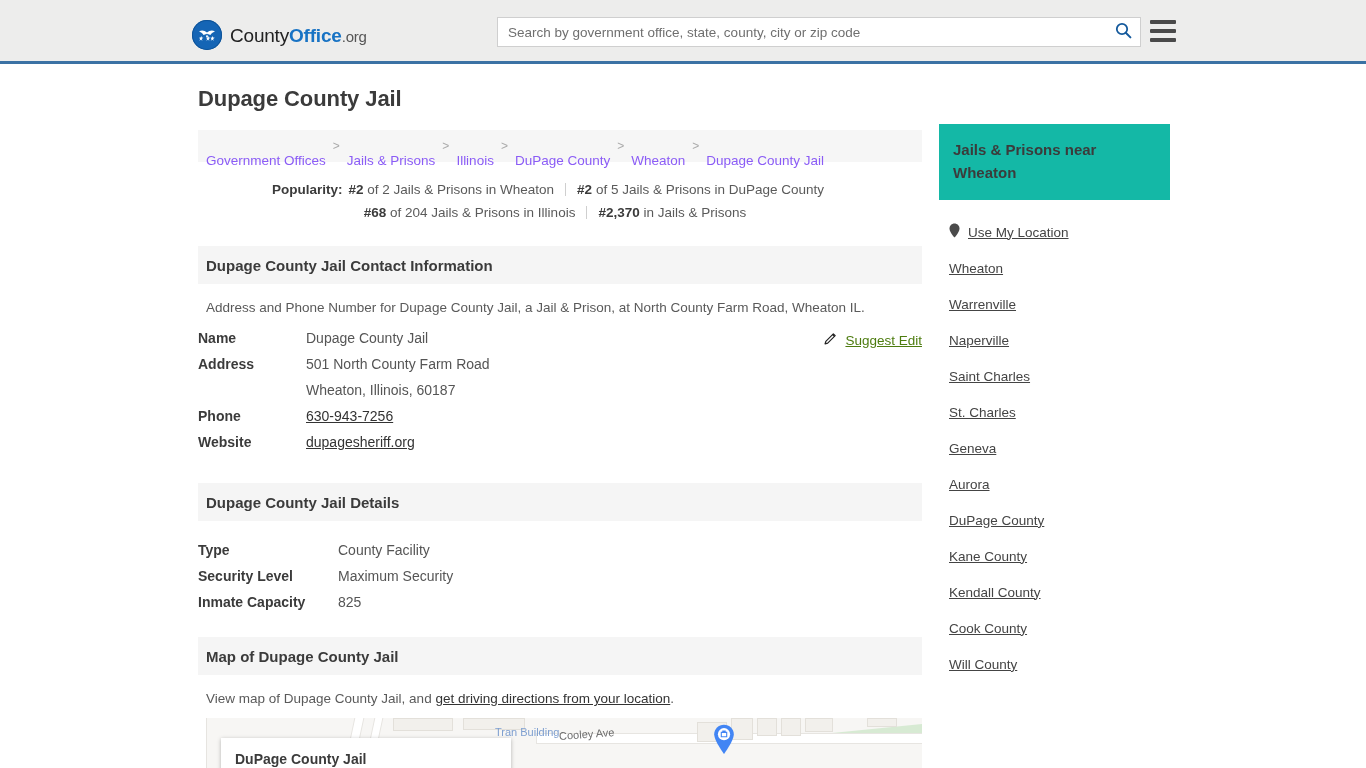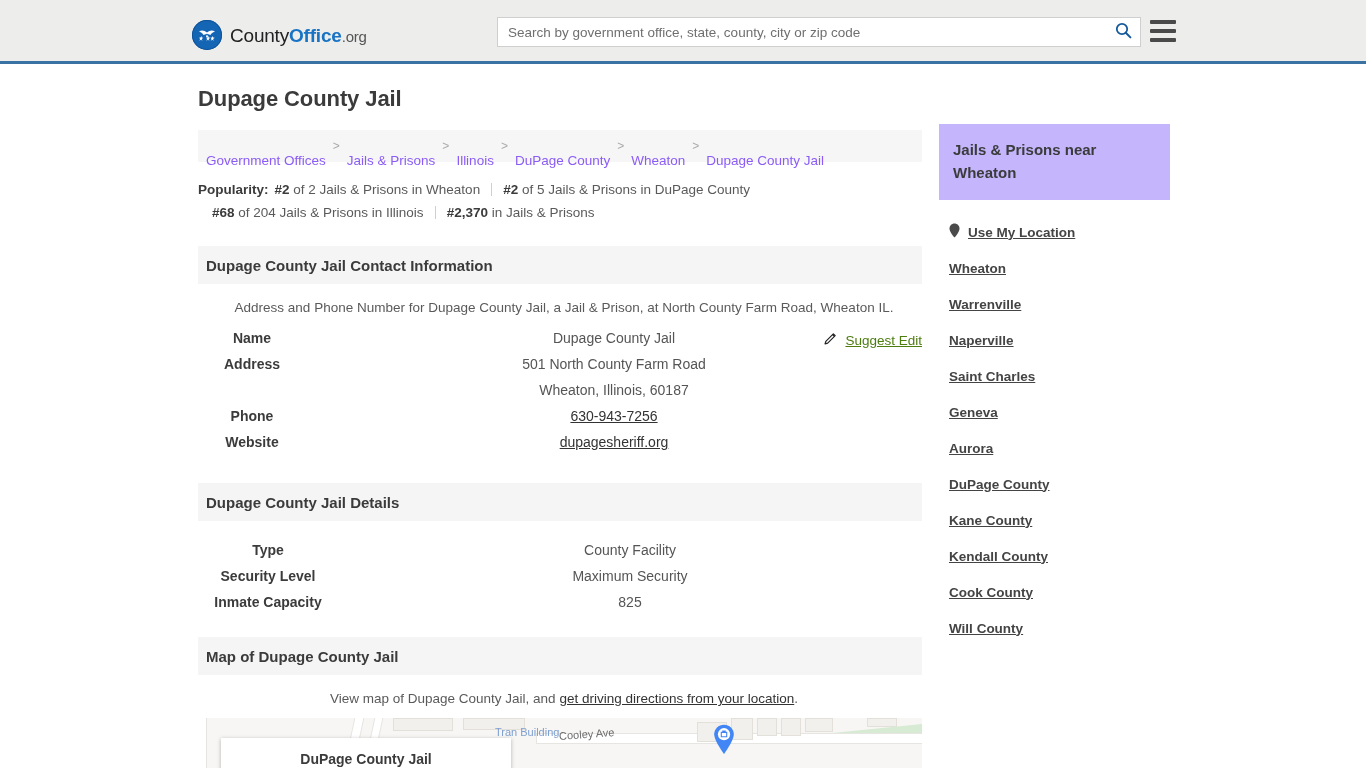--- a/index.html
+++ b/index.html
@@ -102,32 +102,33 @@
     font-size: 13.5px;
   }
   .crumb { color: #8b5cf6; text-decoration: none; white-space: nowrap; margin-top: 28px; }
   .crumb-sep { color: #aaa; margin: 0 7px; font-size: 12px; }
 
   
   .popularity {
     margin-top: 16px;
     font-size: 13.5px; color: #5a5a5a; line-height: 23px;
     max-width: 700px;
+    text-align: center;
   }
   .pop-label { font-weight: bold; color: #3b3b3b; margin-right: 6px; }
   .pop-item { white-space: nowrap; }
   .pop-item b { color: #3b3b3b; }
   .pop-div {
     display: inline-block; width: 1px; height: 13px;
     background: #cfcfcf; margin: 0 11px; vertical-align: -2px;
   }
   .pop-row2 { padding-left: 14px; }
 
   
-  .panel { margin-top: 22px; text-align: center; }
+  .panel { margin-top: 22px; }
   .panel-head {
     background: #f5f5f5; height: 38px;
     display: flex; align-items: center; padding: 0 8px;
     font-size: 15px; font-weight: bold; color: #3b3b3b;
   }
   .panel-desc {
     margin: 16px 0 0 8px;
     font-size: 13.5px; color: #5a5a5a;
   }
   .panel-body { margin-top: 10px; position: relative; }
@@ -188,25 +189,25 @@
     font-size: 14px; font-weight: bold; color: #3b3b3b;
     white-space: nowrap;
   }
   .map-pin {
     position: absolute; left: 506px; top: 6px;
     width: 20px; height: 28px;
   }
 
   
   .side-head {
-    background: #c4b5fd; padding: 14px 14px 16px 14px;
+    background: #14b8a6; padding: 14px 14px 16px 14px;
     font-size: 15px; font-weight: bold; color: #3b3b3b;
     line-height: 23px;
   }
-  .side-links { padding: 14px 0 0 10px; font-weight: bold; }
+  .side-links { padding: 14px 0 0 10px; }
   .side-link-row {
     display: flex; align-items: center; gap: 8px;
     height: 36px;
   }
   .side-link {
     font-size: 13.5px; color: #444;
     text-decoration: underline; white-space: nowrap;
   }
   .pin-icon { flex: 0 0 auto; display: block; }
 </style>
@@ -396,20 +397,23 @@
       <div class="side-link-row">
         <a class="side-link" href="#">Warrenville</a>
       </div>
       <div class="side-link-row">
         <a class="side-link" href="#">Naperville</a>
       </div>
       <div class="side-link-row">
         <a class="side-link" href="#">Saint Charles</a>
       </div>
       <div class="side-link-row">
+        <a class="side-link" href="#">St. Charles</a>
+      </div>
+      <div class="side-link-row">
         <a class="side-link" href="#">Geneva</a>
       </div>
       <div class="side-link-row">
         <a class="side-link" href="#">Aurora</a>
       </div>
       <div class="side-link-row">
         <a class="side-link" href="#">DuPage County</a>
       </div>
       <div class="side-link-row">
         <a class="side-link" href="#">Kane County</a>

